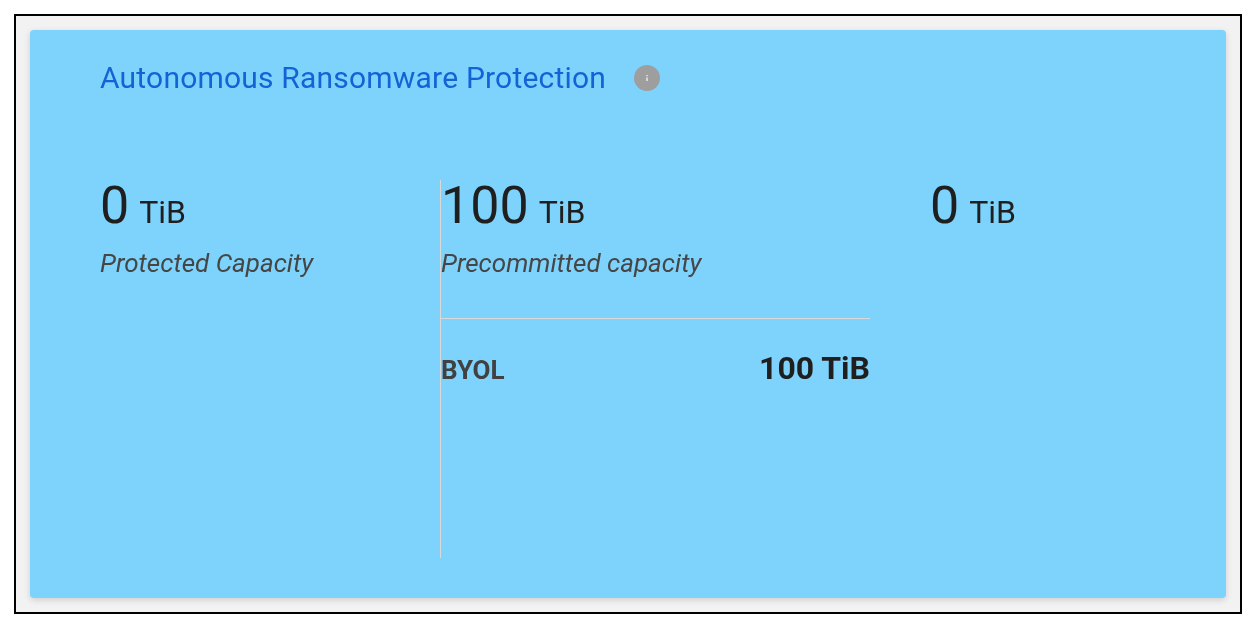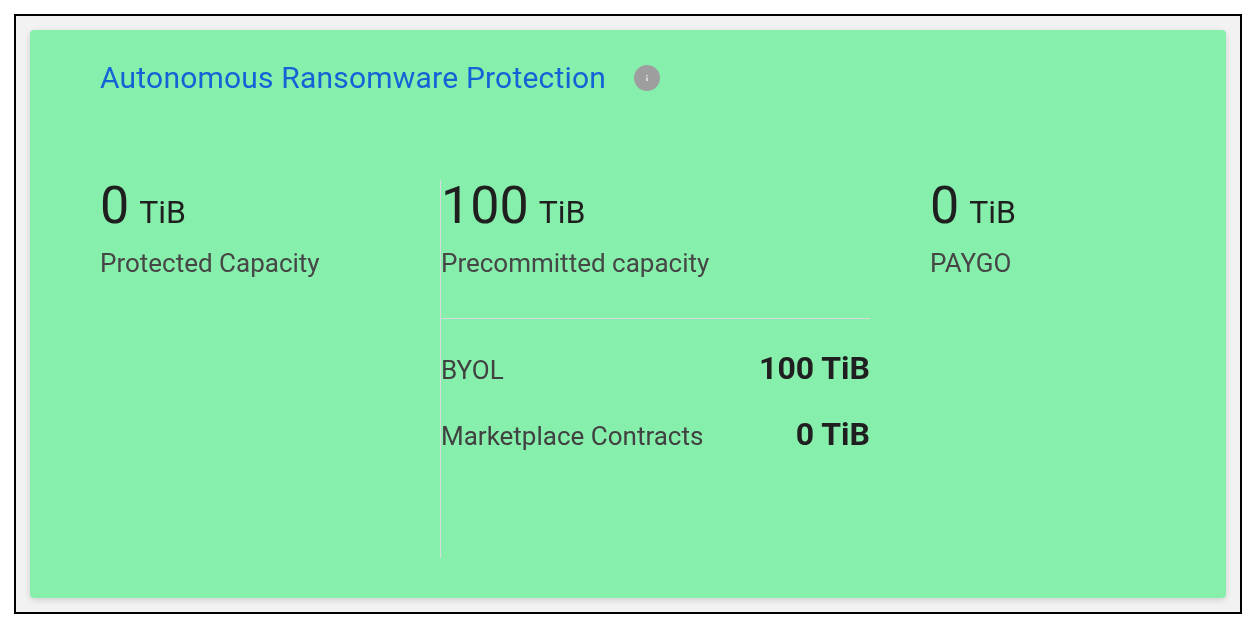--- a/index.html
+++ b/index.html
@@ -17,21 +17,21 @@
     .outer-frame {
       width: 100%;
       height: 100%;
       border: 2px solid #000;
       background: #f2f2f2;
       padding: 14px;
     }
     .card {
       width: 100%;
       height: 100%;
-      background: #86efac;
+      background: #7dd3fc;
       border-radius: 4px;
       box-shadow: 0 2px 6px rgba(0,0,0,0.15);
       display: flex;
       flex-direction: column;
     }
     .card-header {
       display: flex;
       align-items: center;
       padding: 30px 70px 26px 70px;
       border-bottom: 1px solid rgba(0,0,0,0);
@@ -106,35 +106,36 @@
     .metric-unit {
       font-size: 32px;
       font-weight: 400;
       color: #1f1f1f;
     }
     .metric-label {
       font-size: 26px;
       font-weight: 400;
       color: #464646;
       margin-top: 16px;
+      font-style: italic;
     }
     .divider-line {
       border-top: 1px solid #d9d9d9;
       margin-top: 40px;
       margin-bottom: 30px;
     }
     .sub-row {
       display: flex;
       justify-content: space-between;
       align-items: baseline;
       margin-bottom: 28px;
     }
     .sub-label {
       font-size: 26px;
-      font-weight: 400;
+      font-weight: 700;
       color: #414141;
     }
     .sub-value {
       font-size: 32px;
       font-weight: 700;
       color: #1f1f1f;
     }
   </style>
 </head>
 <body>
@@ -166,29 +167,24 @@
           <span class="metric-unit">TiB</span>
         </div>
         <div class="metric-label">Precommitted capacity</div>
 
         <div class="divider-line"></div>
 
         <div class="sub-row">
           <span class="sub-label">BYOL</span>
           <span class="sub-value">100 TiB</span>
         </div>
-        <div class="sub-row">
-          <span class="sub-label">Marketplace Contracts</span>
-          <span class="sub-value">0 TiB</span>
-        </div>
       </div>
 
       <div class="metric-col col-3">
         <div class="metric-value-row">
           <span class="metric-number">0</span>
           <span class="metric-unit">TiB</span>
         </div>
-        <div class="metric-label">PAYGO</div>
       </div>
 
     </div>
   </div>
 </div>
 
 </body></html>

